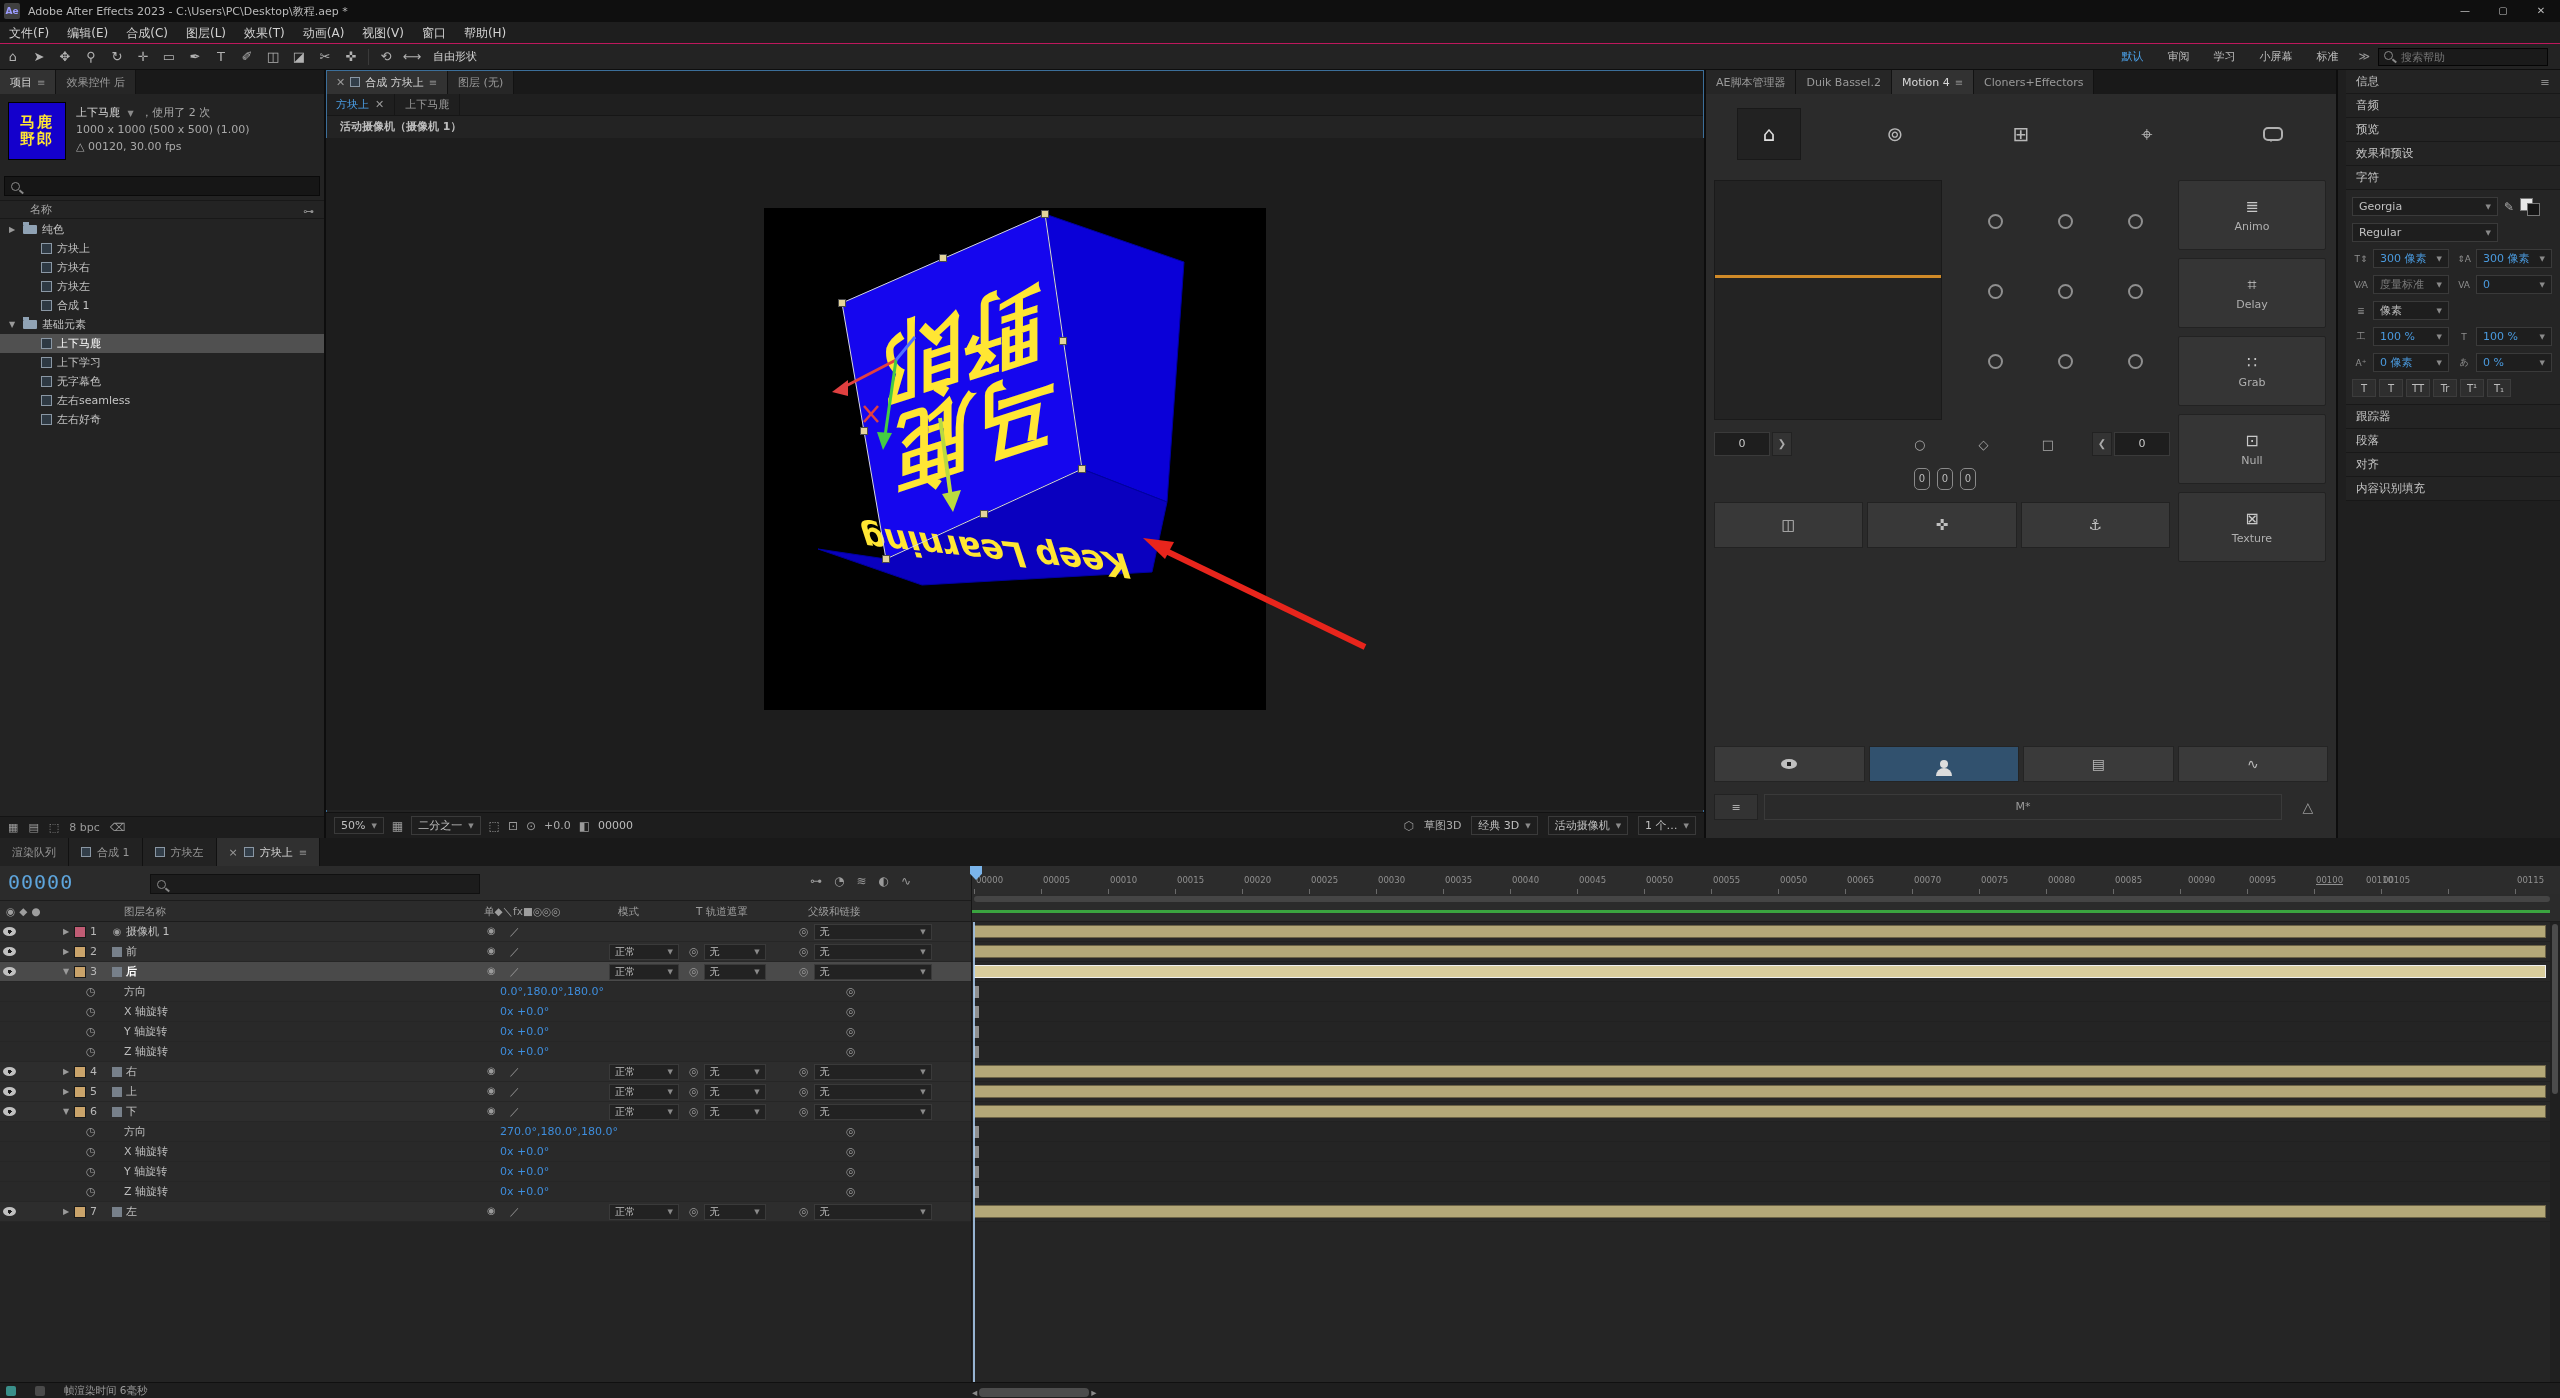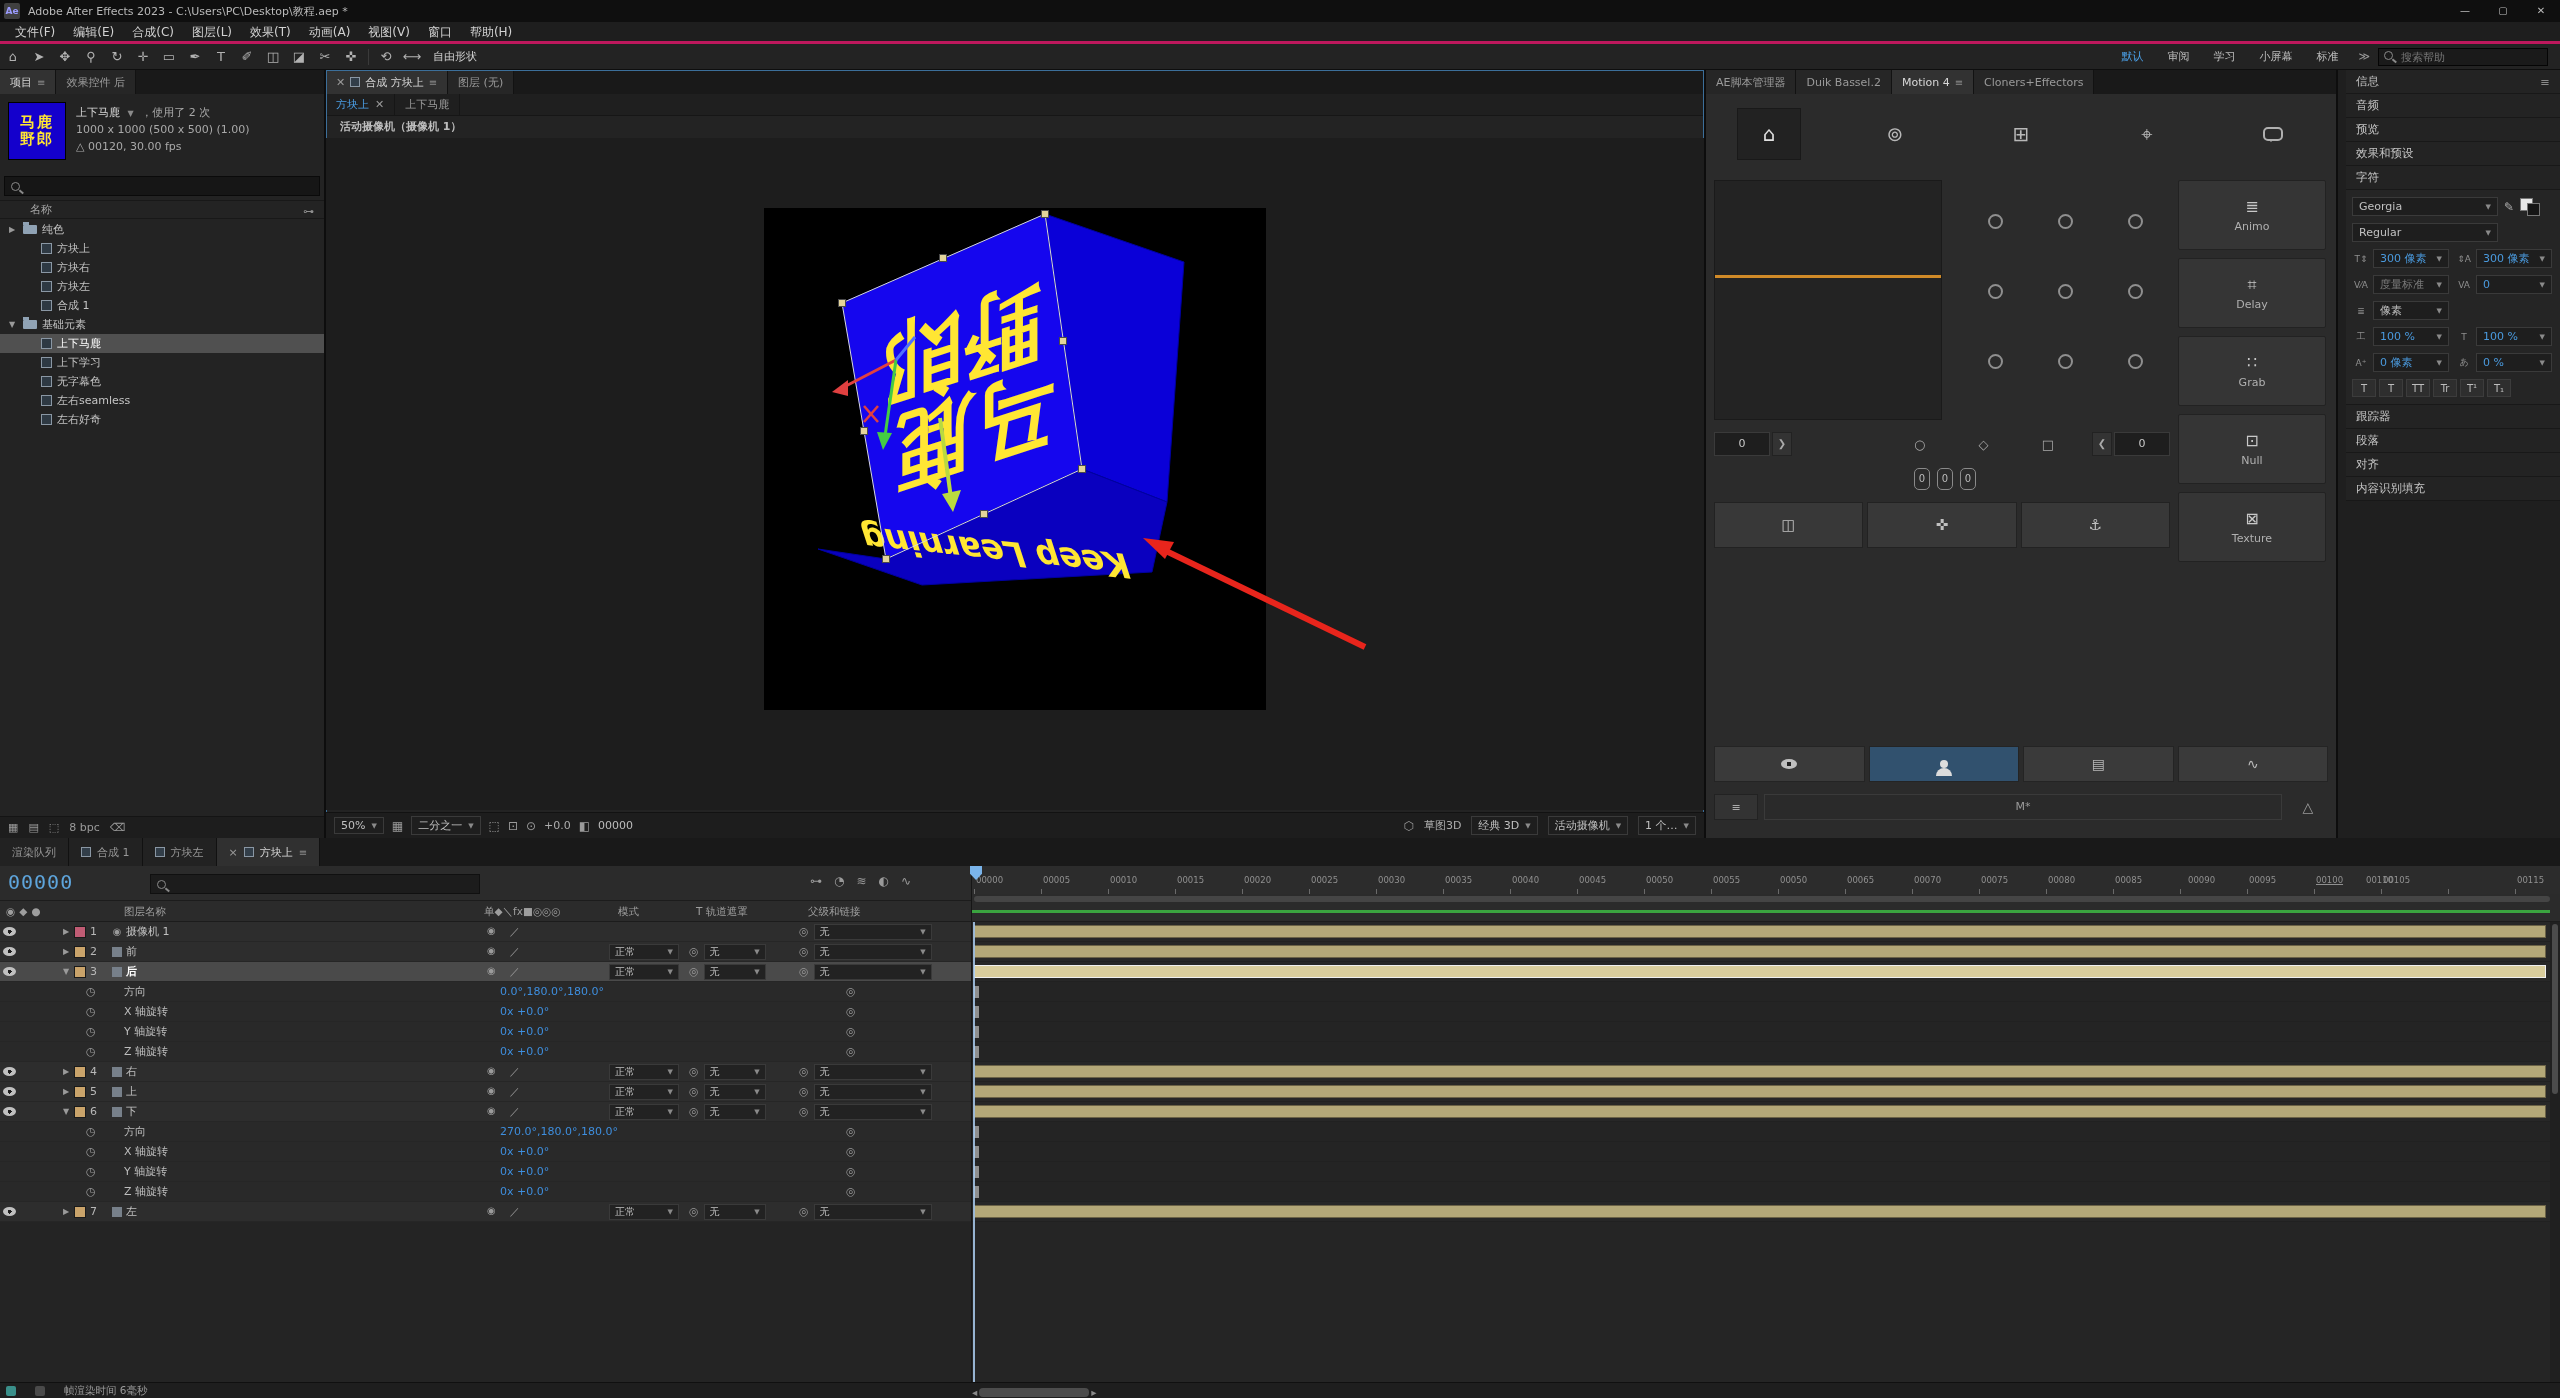--- a/index.html
+++ b/index.html
@@ -8,21 +8,21 @@
   #app { position:relative; width:2560px; height:1398px; background:#141414; overflow:hidden; }
 
   
   .titlebar { position:absolute; top:0; left:0; width:2560px; height:22px; background:#0f0f0f; display:flex; align-items:center; }
   .ae-logo { width:16px; height:16px; margin-left:4px; background:#404040; color:#9b9bff; font-size:9px; font-weight:bold; display:flex; align-items:center; justify-content:center; border-radius:2px; }
   .tb-title { margin-left:8px; color:#b9b9b9; font-size:11px; }
   .win-btns { margin-left:auto; display:flex; height:22px; }
   .wbtn { width:38px; text-align:center; line-height:22px; color:#bdbdbd; font-size:10px; }
 
   
-  .menubar { position:absolute; top:22px; left:0; width:2560px; height:22px; background:#1e1e1e; display:flex; align-items:center; padding-left:6px; border-bottom:3px solid #be185d; }
+  .menubar { position:absolute; top:22px; left:0; width:2560px; height:22px; background:#1e1e1e; display:flex; align-items:center; border-bottom:1px solid #be185d; }
   .menu-item { padding:0 9px; font-size:12px; color:#d2d2d2; line-height:22px; }
 
   
   .toolbar { position:absolute; top:44px; left:0; width:2560px; height:26px; background:#232323; display:flex; align-items:center; border-bottom:1px solid #0e0e0e; }
   .tool { width:26px; text-align:center; color:#b2b2b2; font-size:13px; line-height:24px; }
   .tool-sep { width:1px; height:16px; background:#3a3a3a; margin:0 4px; }
   .shape-label { color:#cfcfcf; margin:0 8px; font-size:11px; }
   .workspaces { margin-left:auto; display:flex; align-items:center; }
   .ws-btn { padding:0 12px; font-size:11px; color:#bdbdbd; line-height:24px; }
   .ws-btn.active { color:#4ba0e8; }

